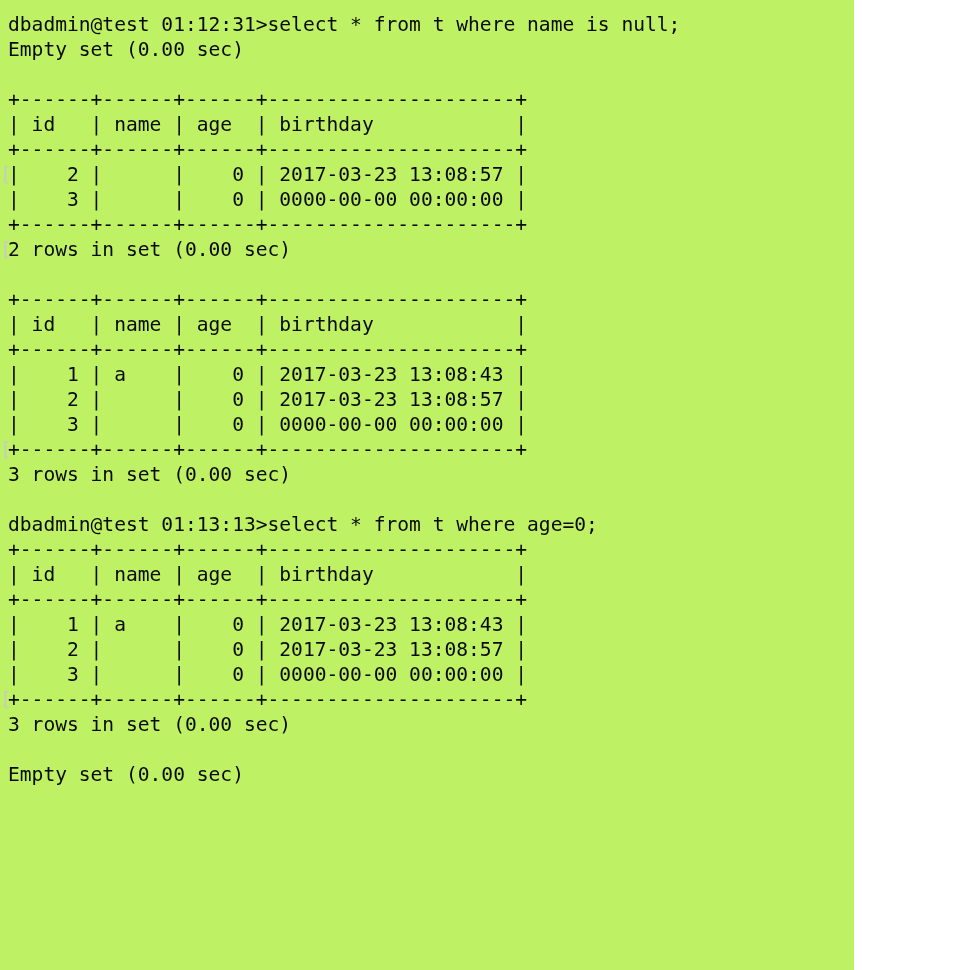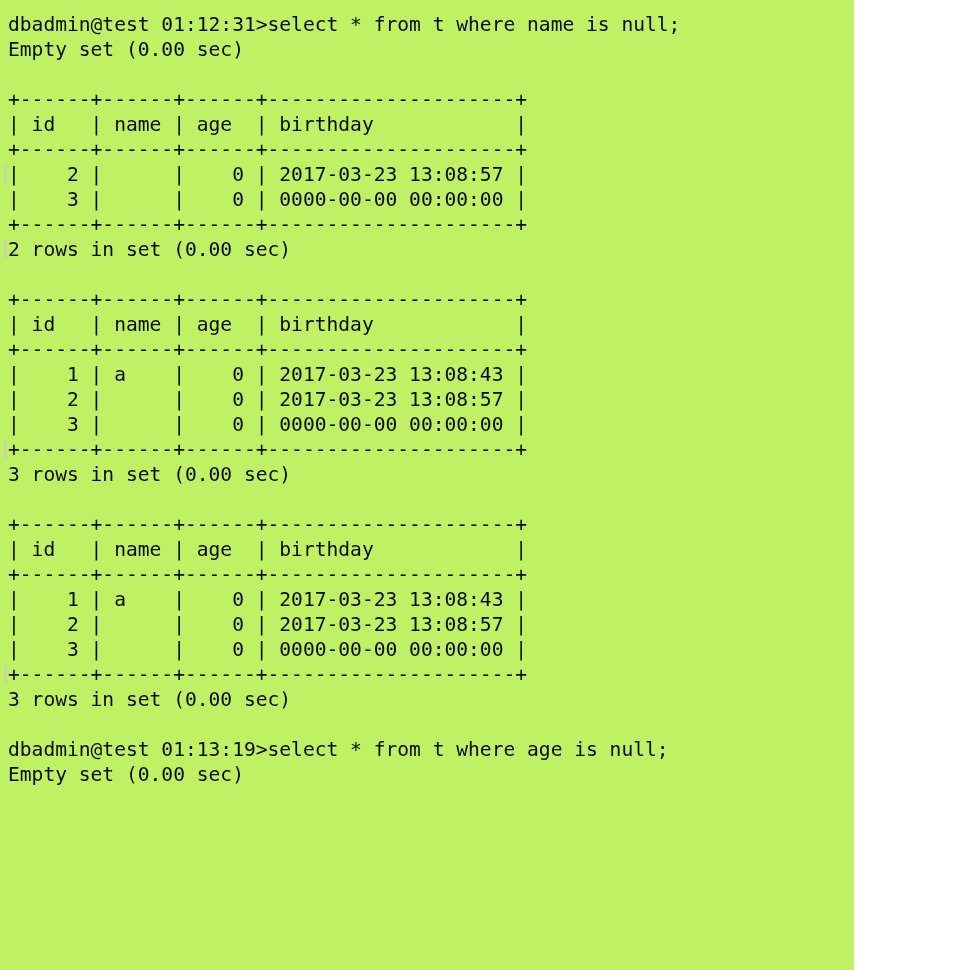--- a/index.html
+++ b/index.html
@@ -68,25 +68,25 @@
       <div class="line blank"></div>
       <div class="line">+------+------+------+---------------------+</div>
       <div class="line">| id   | name | age  | birthday            |</div>
       <div class="line">+------+------+------+---------------------+</div>
       <div class="line">|    1 | a    |    0 | 2017-03-23 13:08:43 |</div>
       <div class="line">|    2 |      |    0 | 2017-03-23 13:08:57 |</div>
       <div class="line">|    3 |      |    0 | 0000-00-00 00:00:00 |</div>
       <div class="line artifact">+------+------+------+---------------------+</div>
       <div class="line">3 rows in set (0.00 sec)</div>
       <div class="line blank"></div>
+      <div class="line">dbadmin@test 01:13:13&gt;select * from t where age=0;</div>
       <div class="line">+------+------+------+---------------------+</div>
       <div class="line">| id   | name | age  | birthday            |</div>
       <div class="line">+------+------+------+---------------------+</div>
       <div class="line">|    1 | a    |    0 | 2017-03-23 13:08:43 |</div>
       <div class="line">|    2 |      |    0 | 2017-03-23 13:08:57 |</div>
       <div class="line">|    3 |      |    0 | 0000-00-00 00:00:00 |</div>
       <div class="line artifact">+------+------+------+---------------------+</div>
       <div class="line">3 rows in set (0.00 sec)</div>
       <div class="line blank"></div>
-      <div class="line">dbadmin@test 01:13:19&gt;select * from t where age is null;</div>
       <div class="line">Empty set (0.00 sec)</div>
     </div>
 </div>
 
 </body></html>

